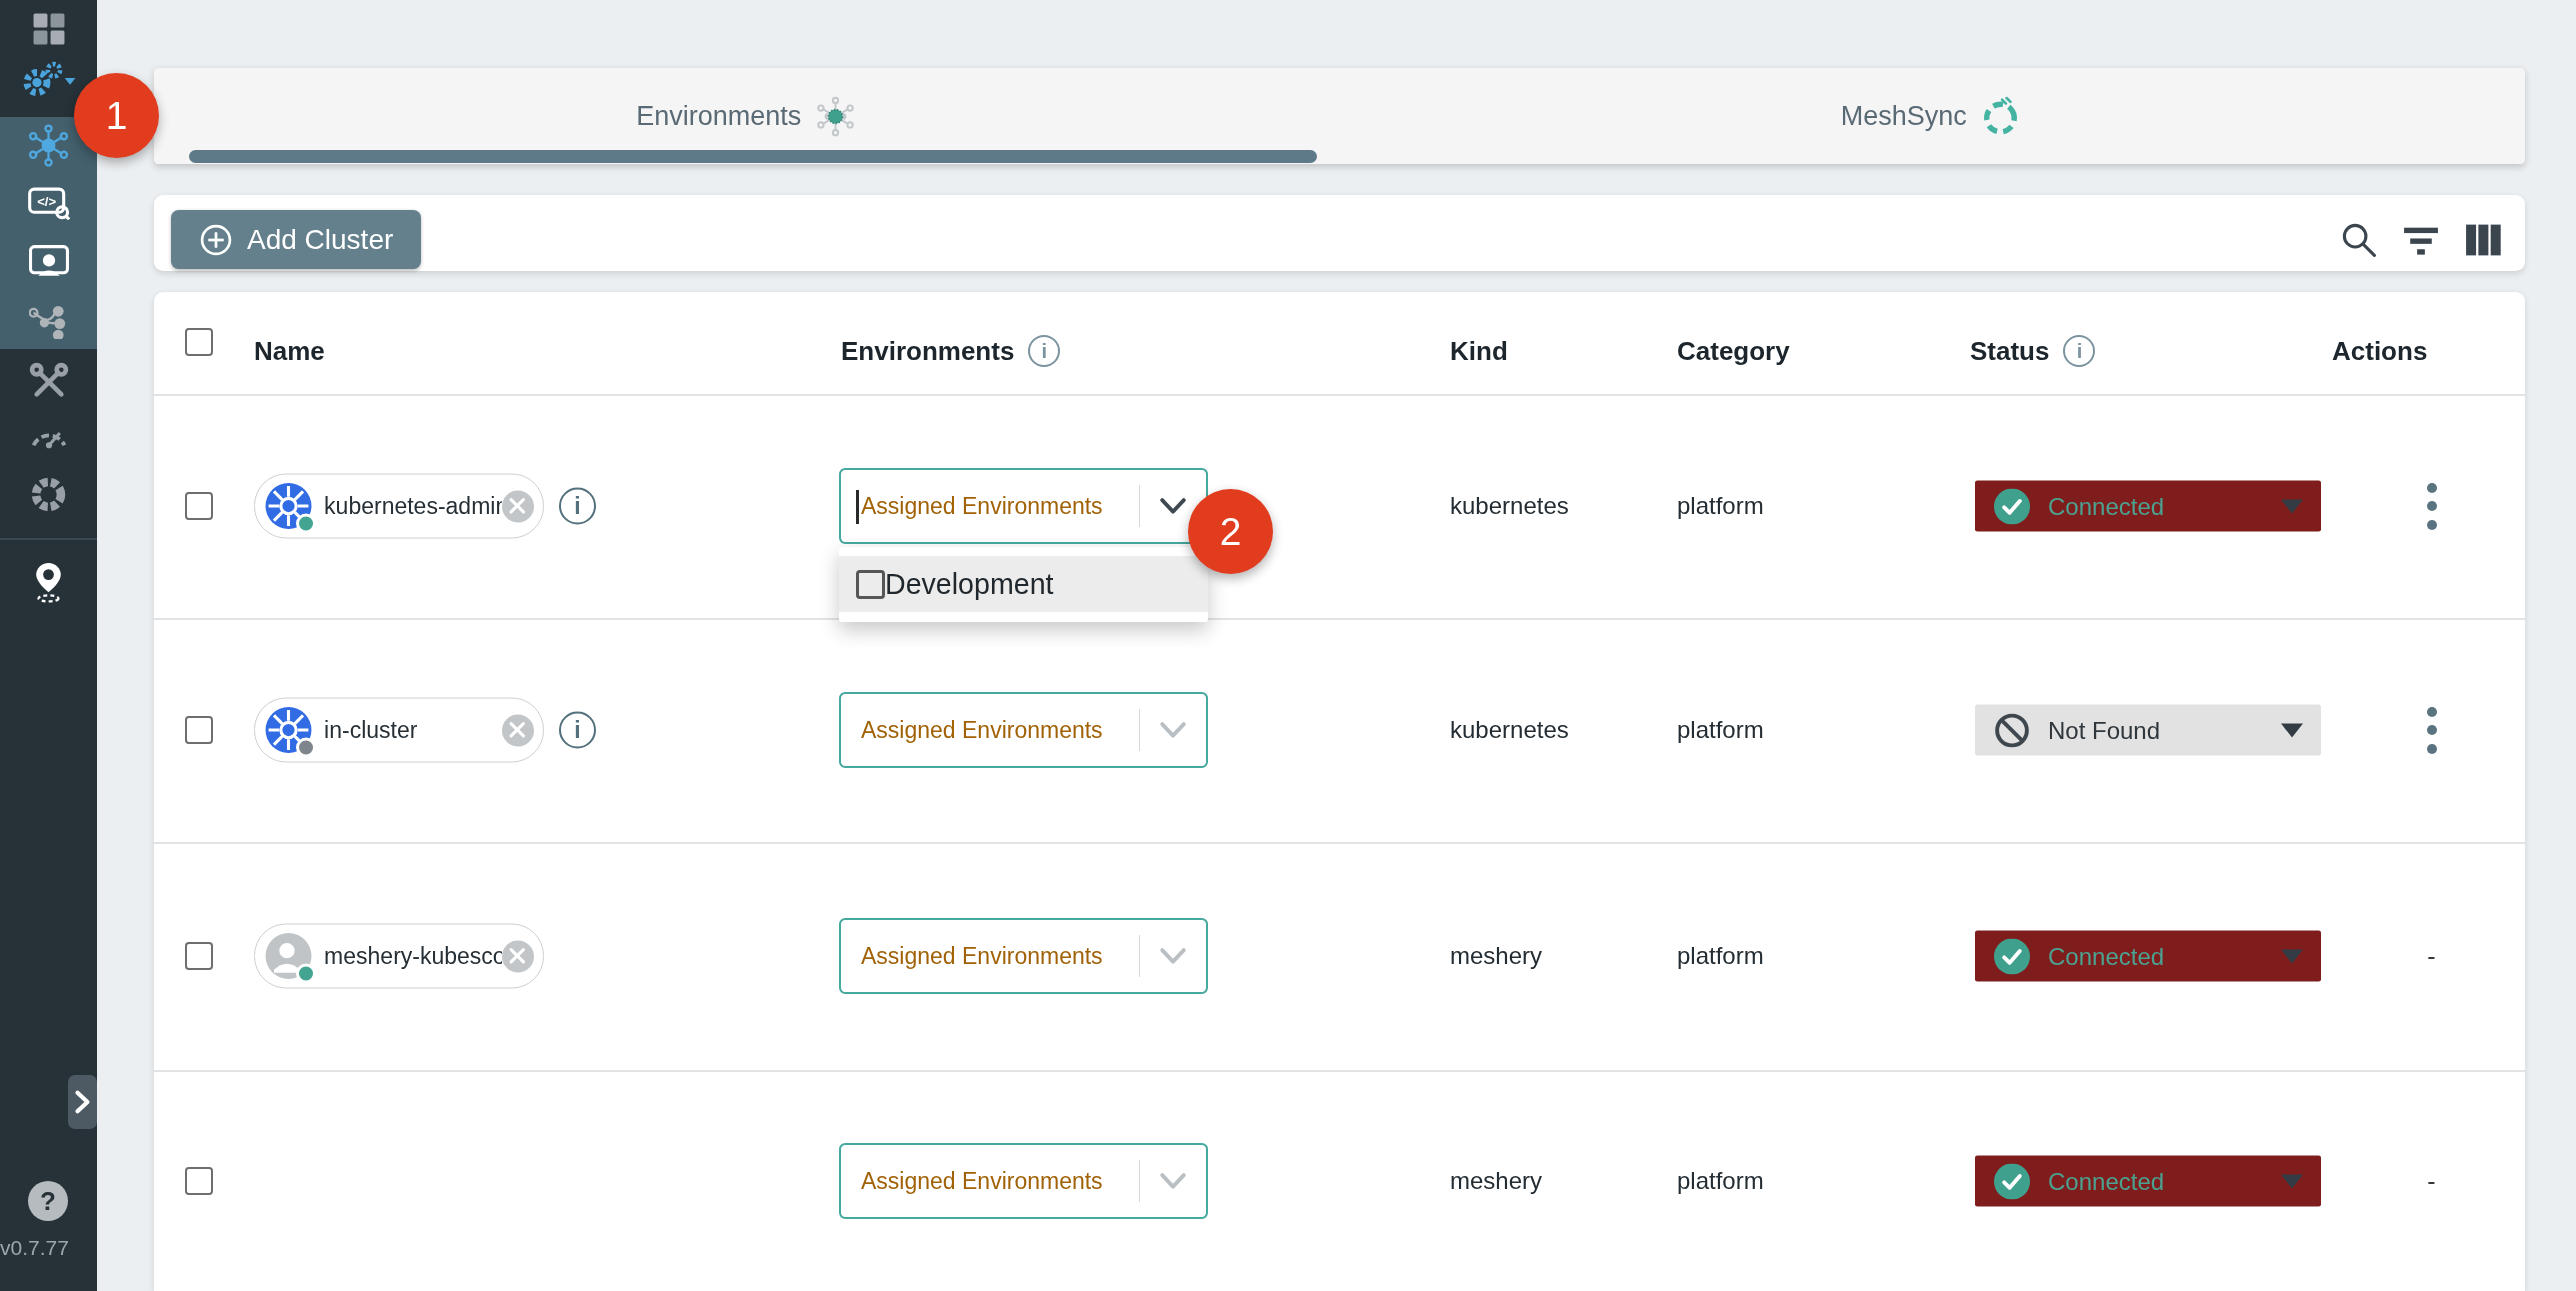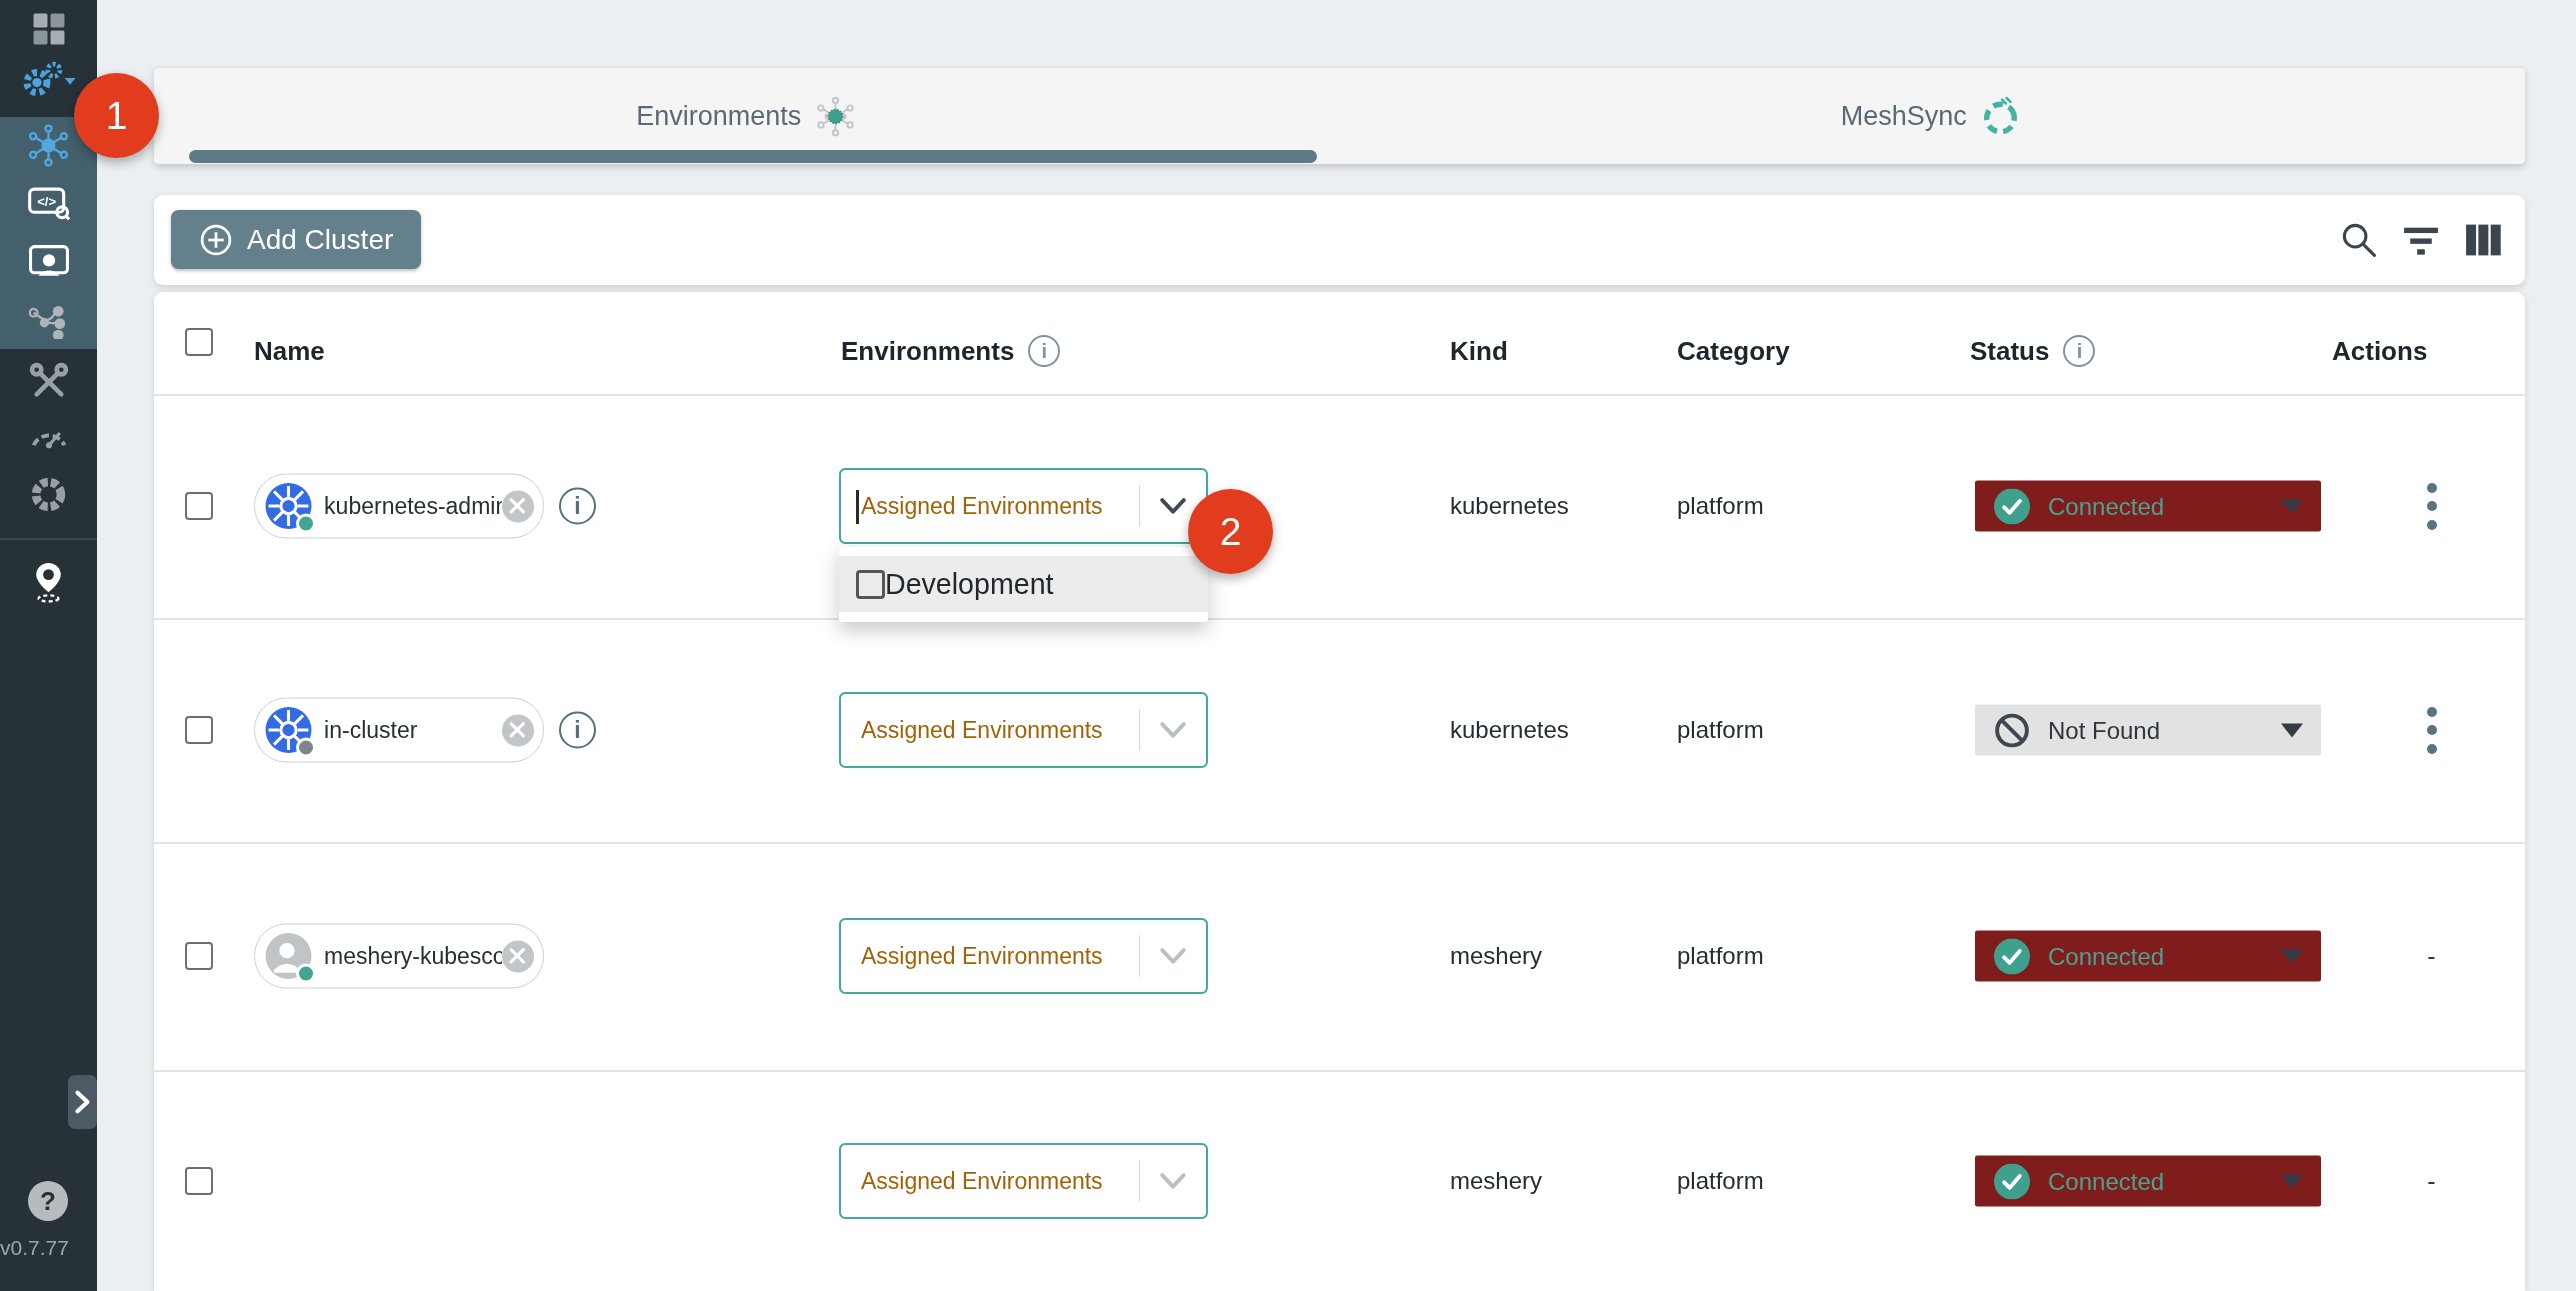--- a/index.html
+++ b/index.html
@@ -27,21 +27,21 @@
 
   
   .tabs-card{position:absolute;left:154px;top:68px;width:2371px;height:96px;background:#F5F5F6;
              border-radius:4.6px;box-shadow:0 2.3px 7px rgba(0,0,0,.18)}
   .tab{position:absolute;top:0;height:100%;width:1185px;display:flex;align-items:center;
        justify-content:center;gap:12.4px;color:#5A6A74;font-size:27px}
   .tab.t2{left:1185px}
   .tab-indicator{position:absolute;left:35px;bottom:1.5px;width:1128px;height:13px;background:#5E7A88;border-radius:7px}
 
   
-  .toolbar-card{position:absolute;left:154px;top:195px;width:2371px;height:90px;background:#fff;
+  .toolbar-card{position:absolute;left:154px;top:195px;width:2371px;height:76px;background:#fff;
                 border-radius:9.3px;box-shadow:0 2.3px 6.2px rgba(0,0,0,.12)}
   .add-btn{position:absolute;left:17px;top:15.4px;height:59px;padding:0 28px;background:#64808D;border:none;
            border-radius:7.7px;color:#fff;font-size:28px;font-family:inherit;display:flex;align-items:center;gap:14px;
            box-shadow:0 1.5px 3.9px rgba(0,0,0,.25);cursor:pointer}
   .tb-icon{position:absolute;top:25px;width:40px;height:40px;display:flex;align-items:center;justify-content:center}
   .tb-search{left:2185px}.tb-filter{left:2247px}.tb-cols{left:2309px}
 
   
   .table-card{position:absolute;left:154px;top:292px;width:2371px;height:999px;background:#fff;
               border-radius:9.3px 9.3px 0 0;box-shadow:0 2.3px 6.2px rgba(0,0,0,.12)}

